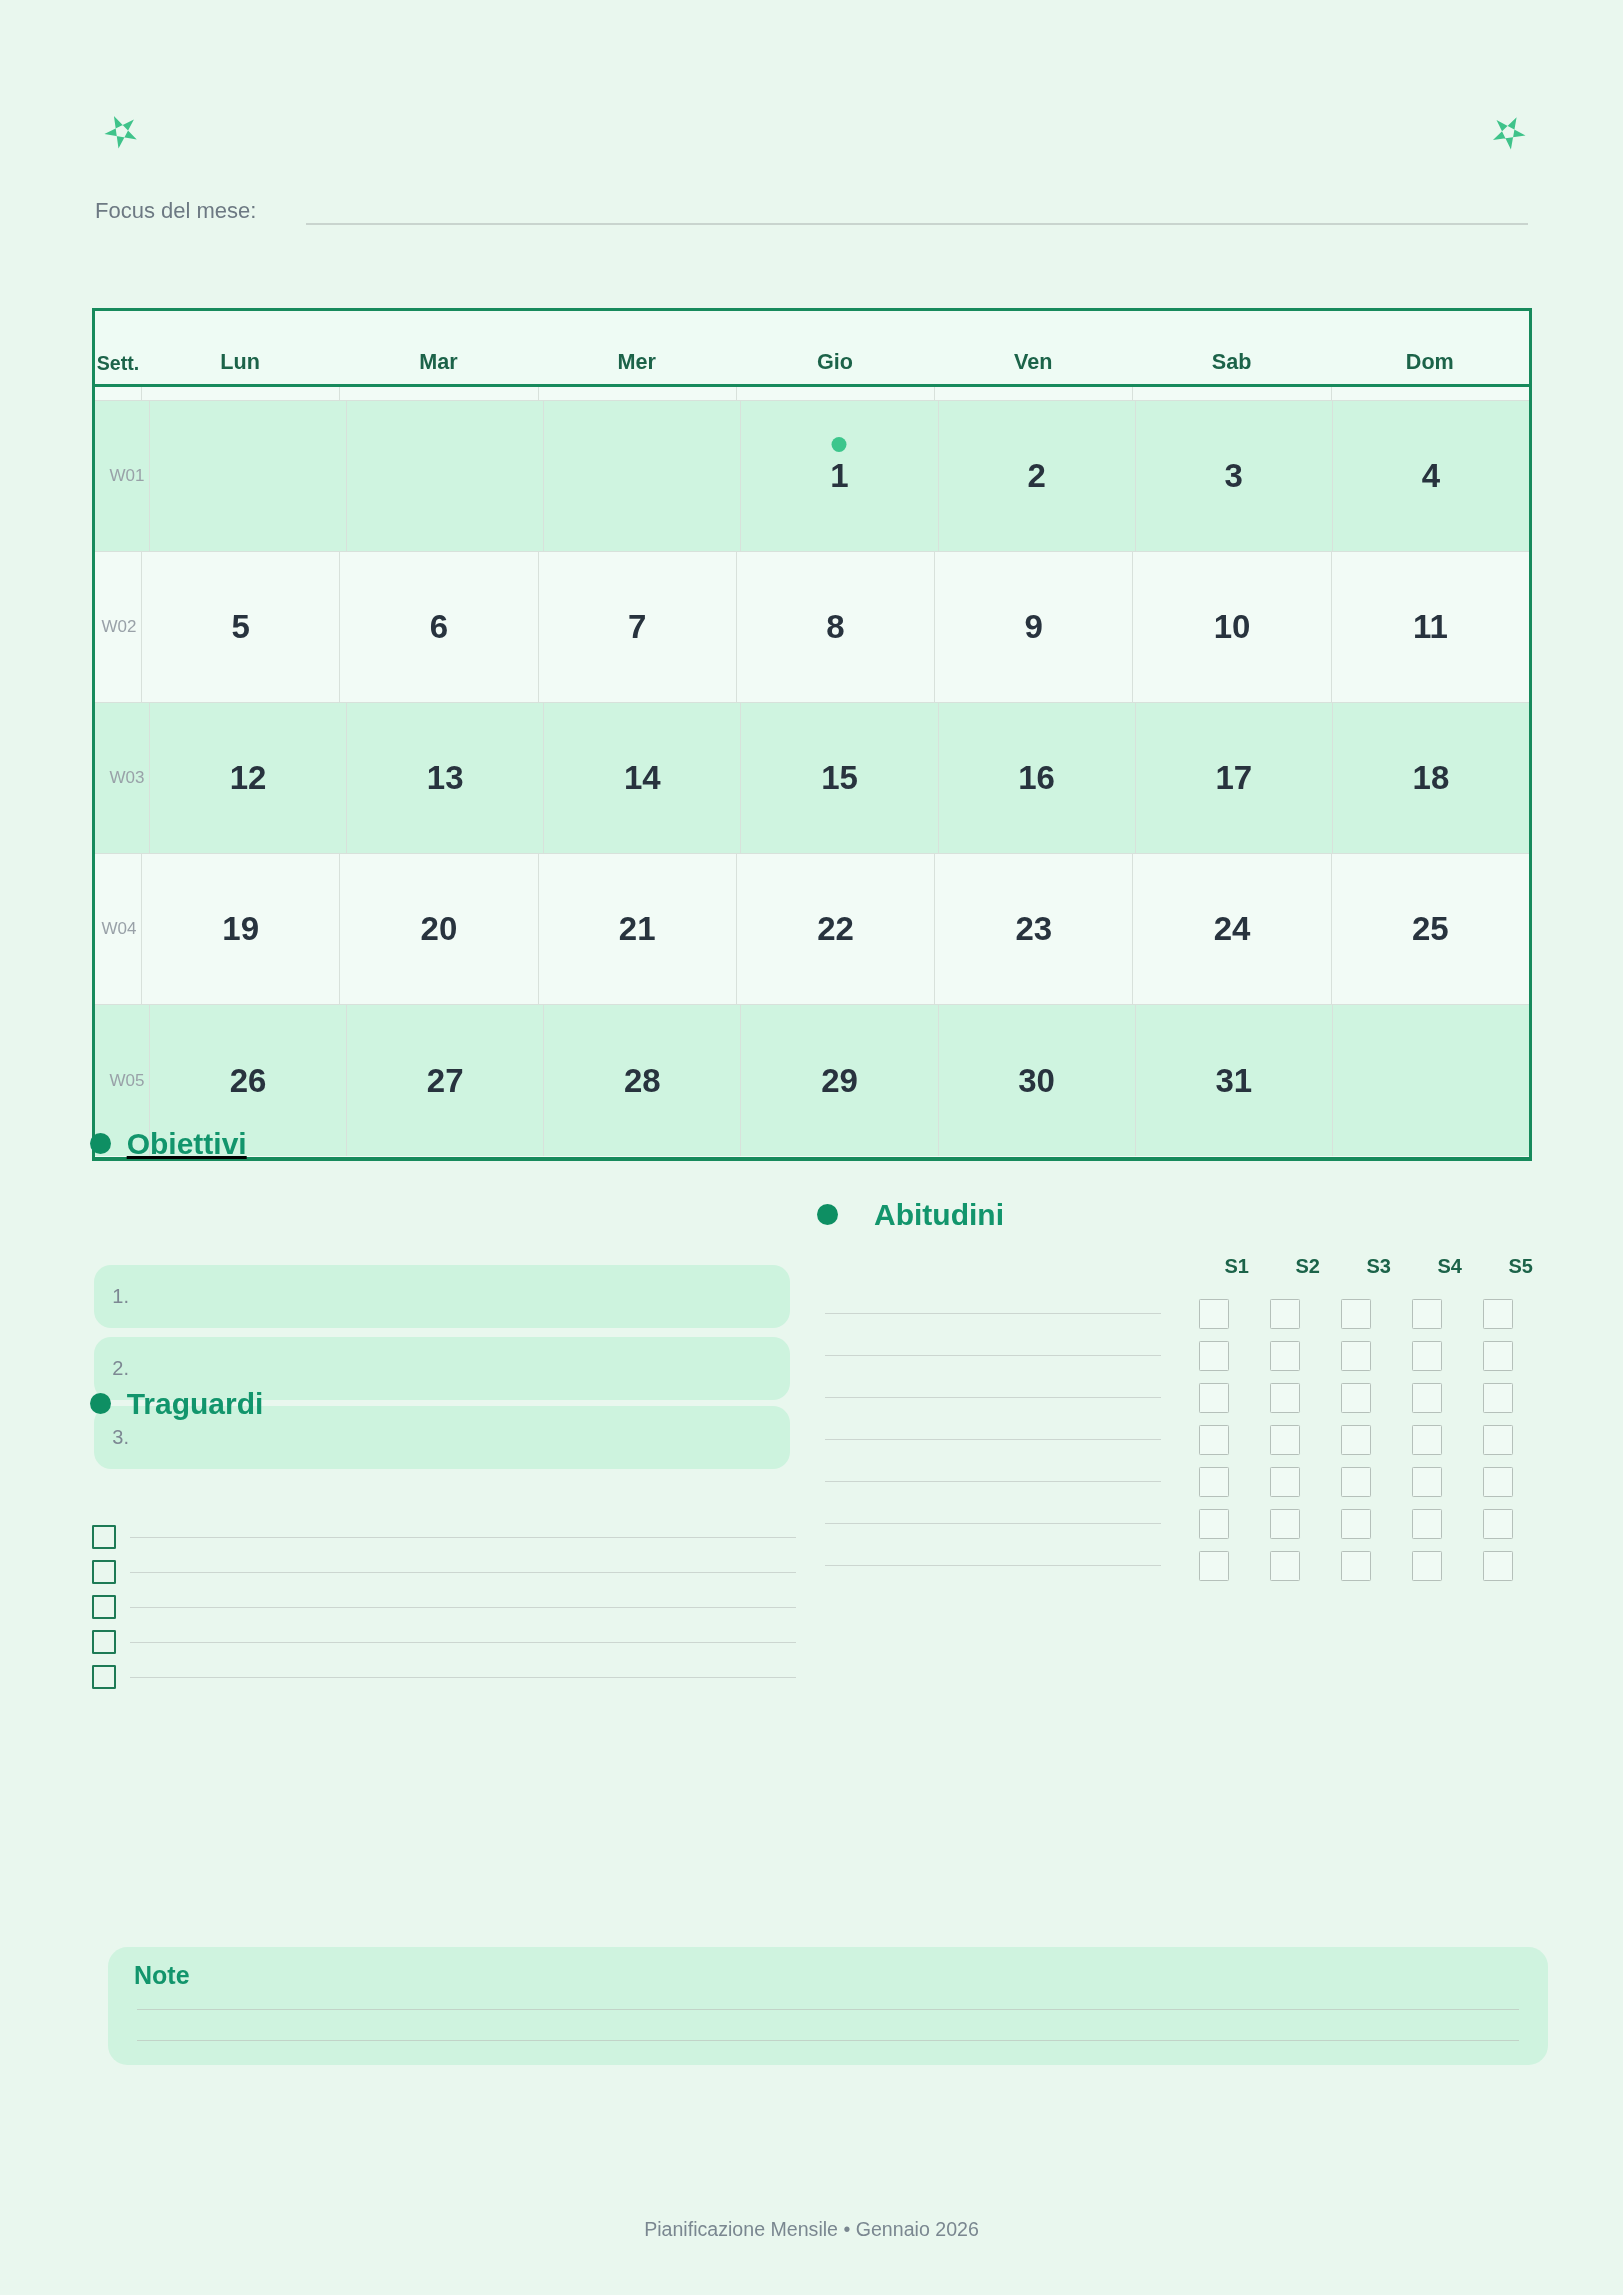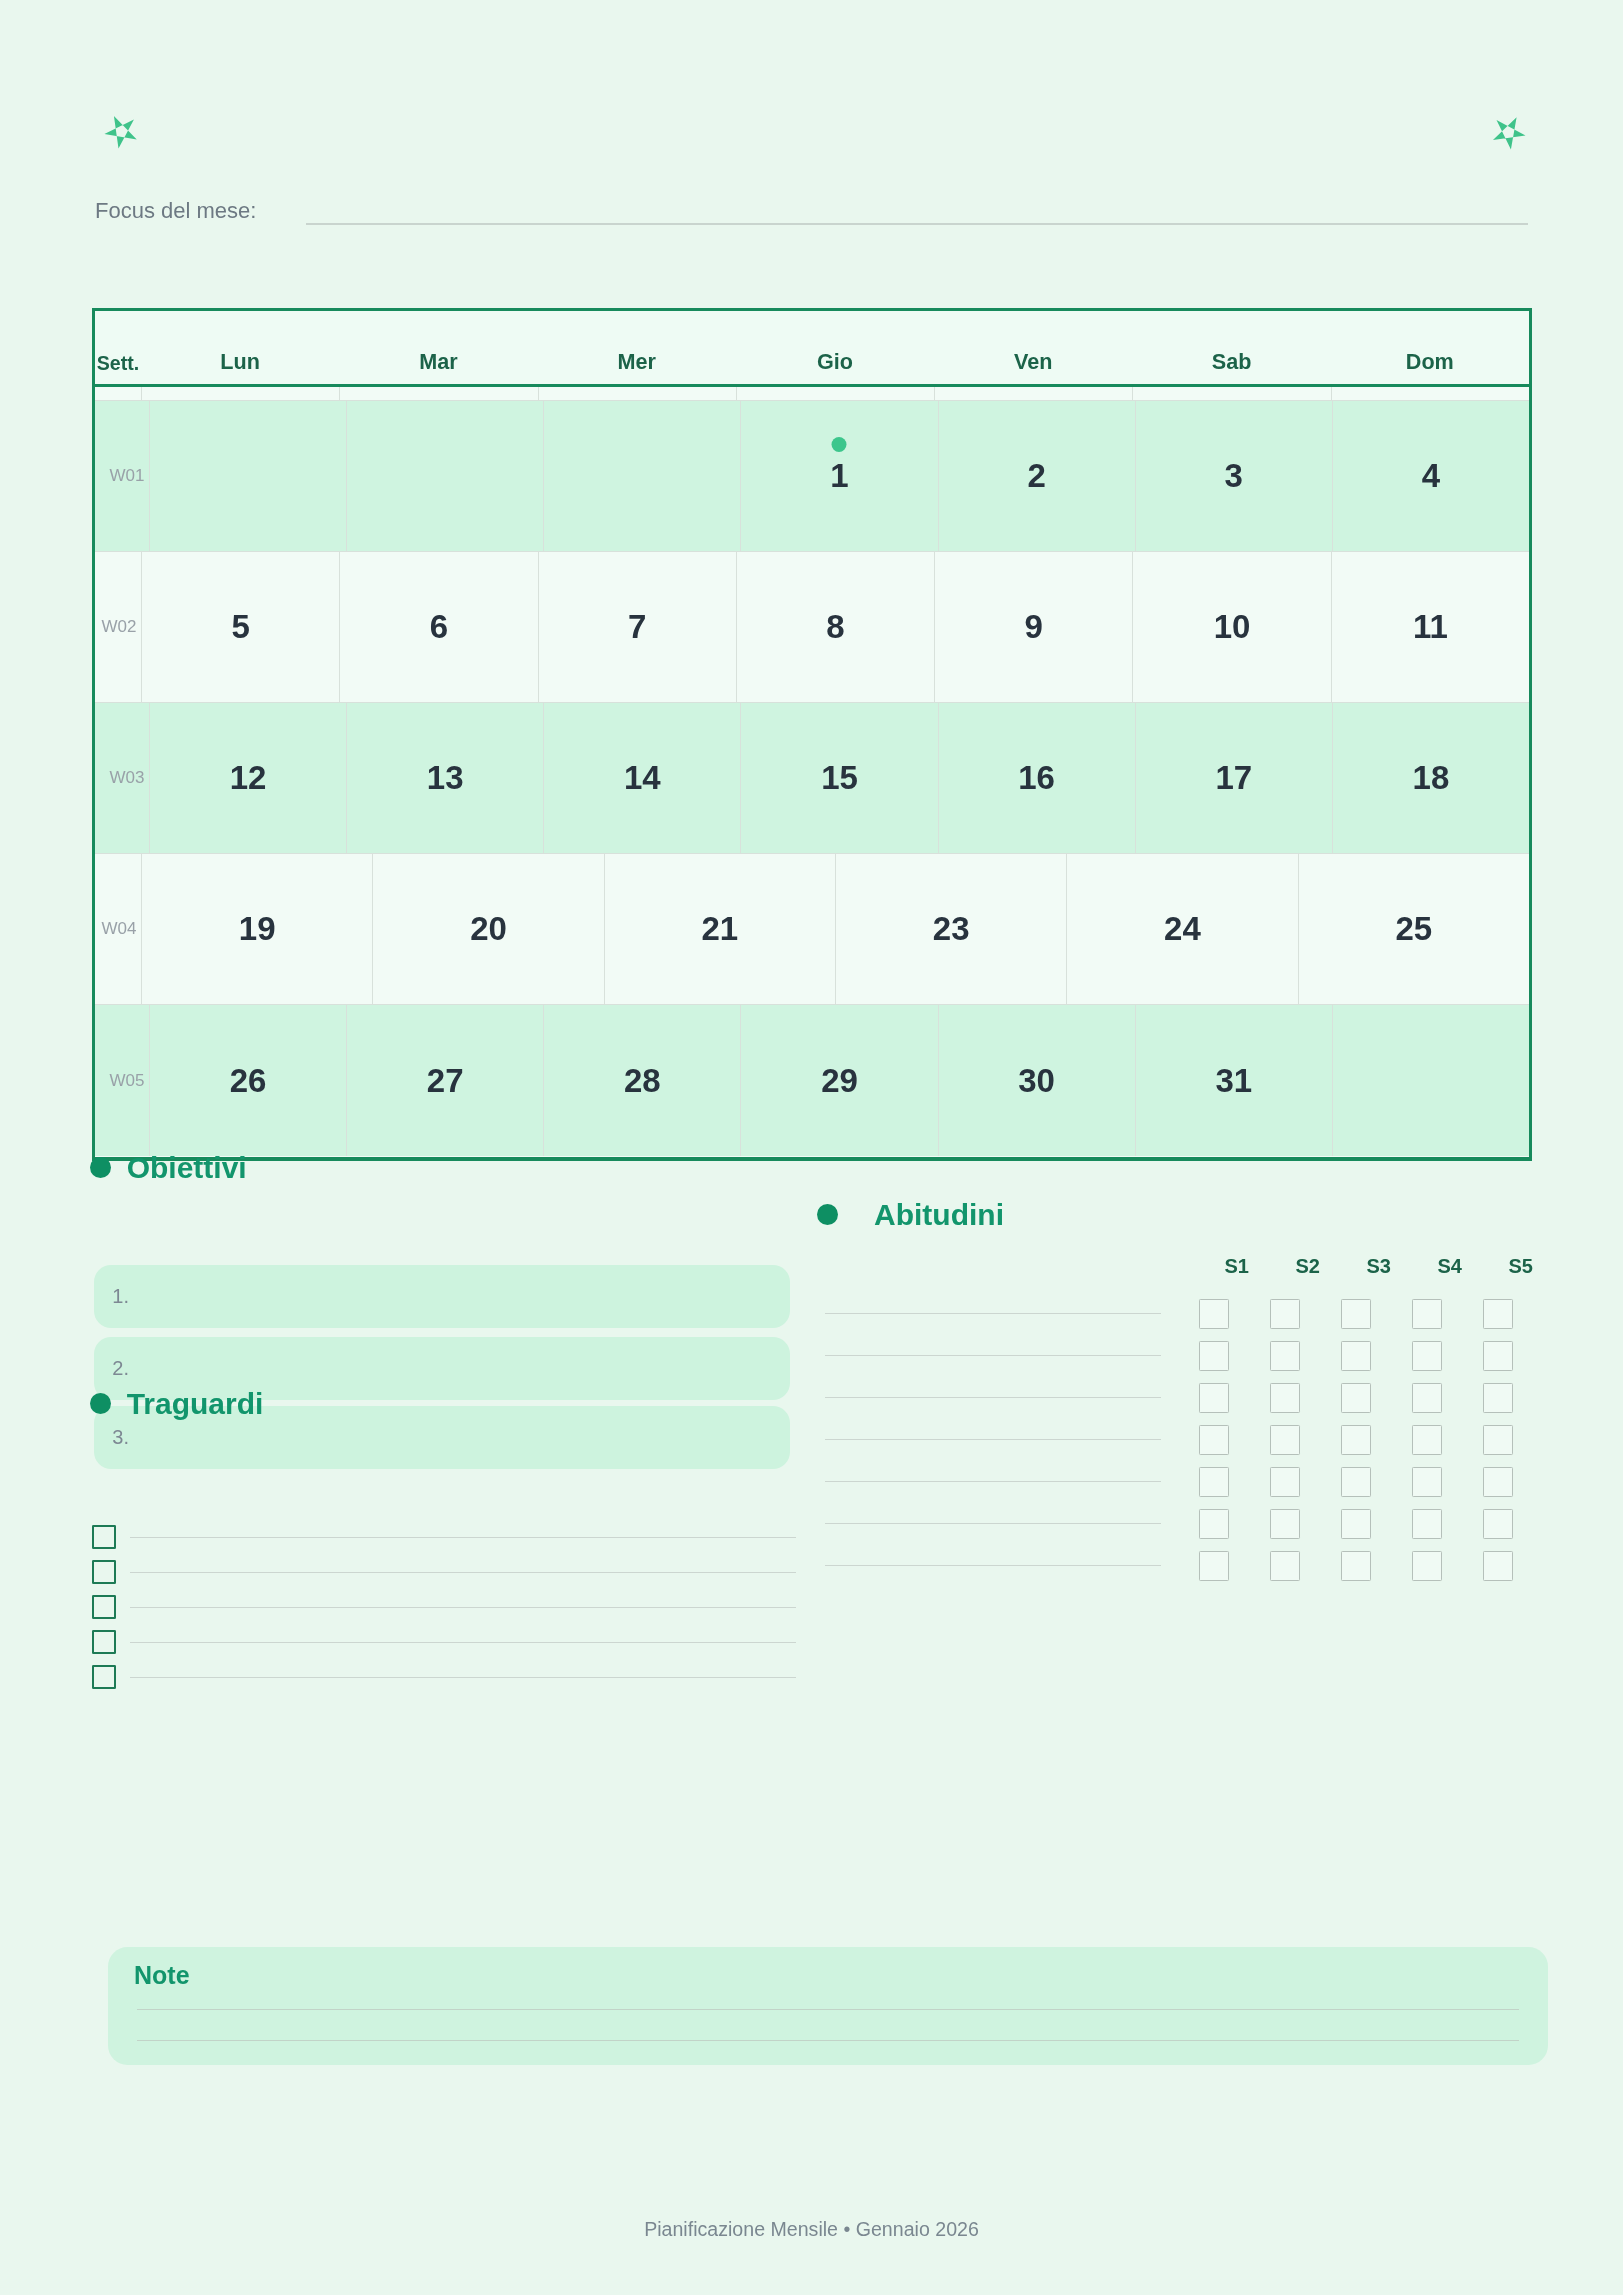--- a/index.html
+++ b/index.html
@@ -47,21 +47,21 @@
               color:var(--week-label);}
   .day-cell{position:relative;display:flex;align-items:center;justify-content:center;
             font-size:33px;font-weight:bold;color:var(--date-text);}
   .event-dot{position:absolute;top:36px;left:50%;transform:translateX(-50%);
              width:15px;height:15px;border-radius:50%;background:var(--event-dot);}
 
   
   .section-head{position:absolute;display:flex;align-items:center;gap:15.7px;height:35px;}
   .section-head .bullet{width:21px;height:21px;border-radius:50%;background:var(--bullet);flex:none;}
   .section-head .section-title{font-size:30px;font-weight:bold;color:var(--accent);}
-  .head-objectives{left:90px;top:1150px;}
+  .head-objectives{left:90px;top:1126px;text-decoration:underline;}
   .head-habits{left:817px;top:1197px;gap:36px;}
   .head-milestones{left:90px;top:1386px;}
 
   
   .pill{position:absolute;left:94px;width:696px;height:63px;border-radius:17px;
         background:var(--pill-bg);display:flex;align-items:center;padding-left:18.3px;
         box-sizing:border-box;font-size:20px;color:var(--pill-label);}
   .pill.p1{top:1265px;} .pill.p2{top:1337px;} .pill.p3{top:1406px;}
 
   
@@ -169,20 +169,21 @@
       <div class="dcol day-cell">16</div>
       <div class="dcol day-cell">17</div>
       <div class="dcol day-cell">18</div>
     </div>
 
     <div class="cal-row light">
       <div class="wcol week-label">W04</div>
       <div class="dcol day-cell">19</div>
       <div class="dcol day-cell">20</div>
       <div class="dcol day-cell">21</div>
+      <div class="dcol day-cell">22</div>
       <div class="dcol day-cell">23</div>
       <div class="dcol day-cell">24</div>
       <div class="dcol day-cell">25</div>
     </div>
 
     <div class="cal-row green">
       <div class="wcol week-label">W05</div>
       <div class="dcol day-cell">26</div>
       <div class="dcol day-cell">27</div>
       <div class="dcol day-cell">28</div>

